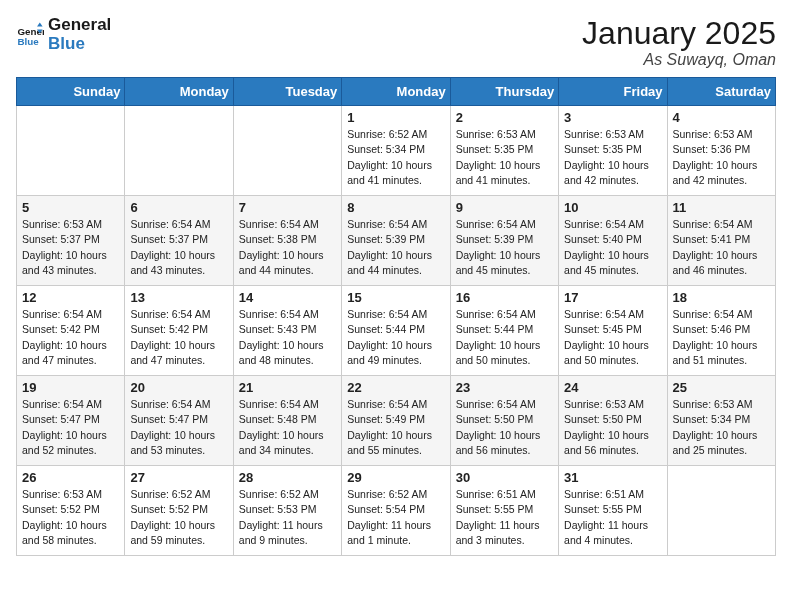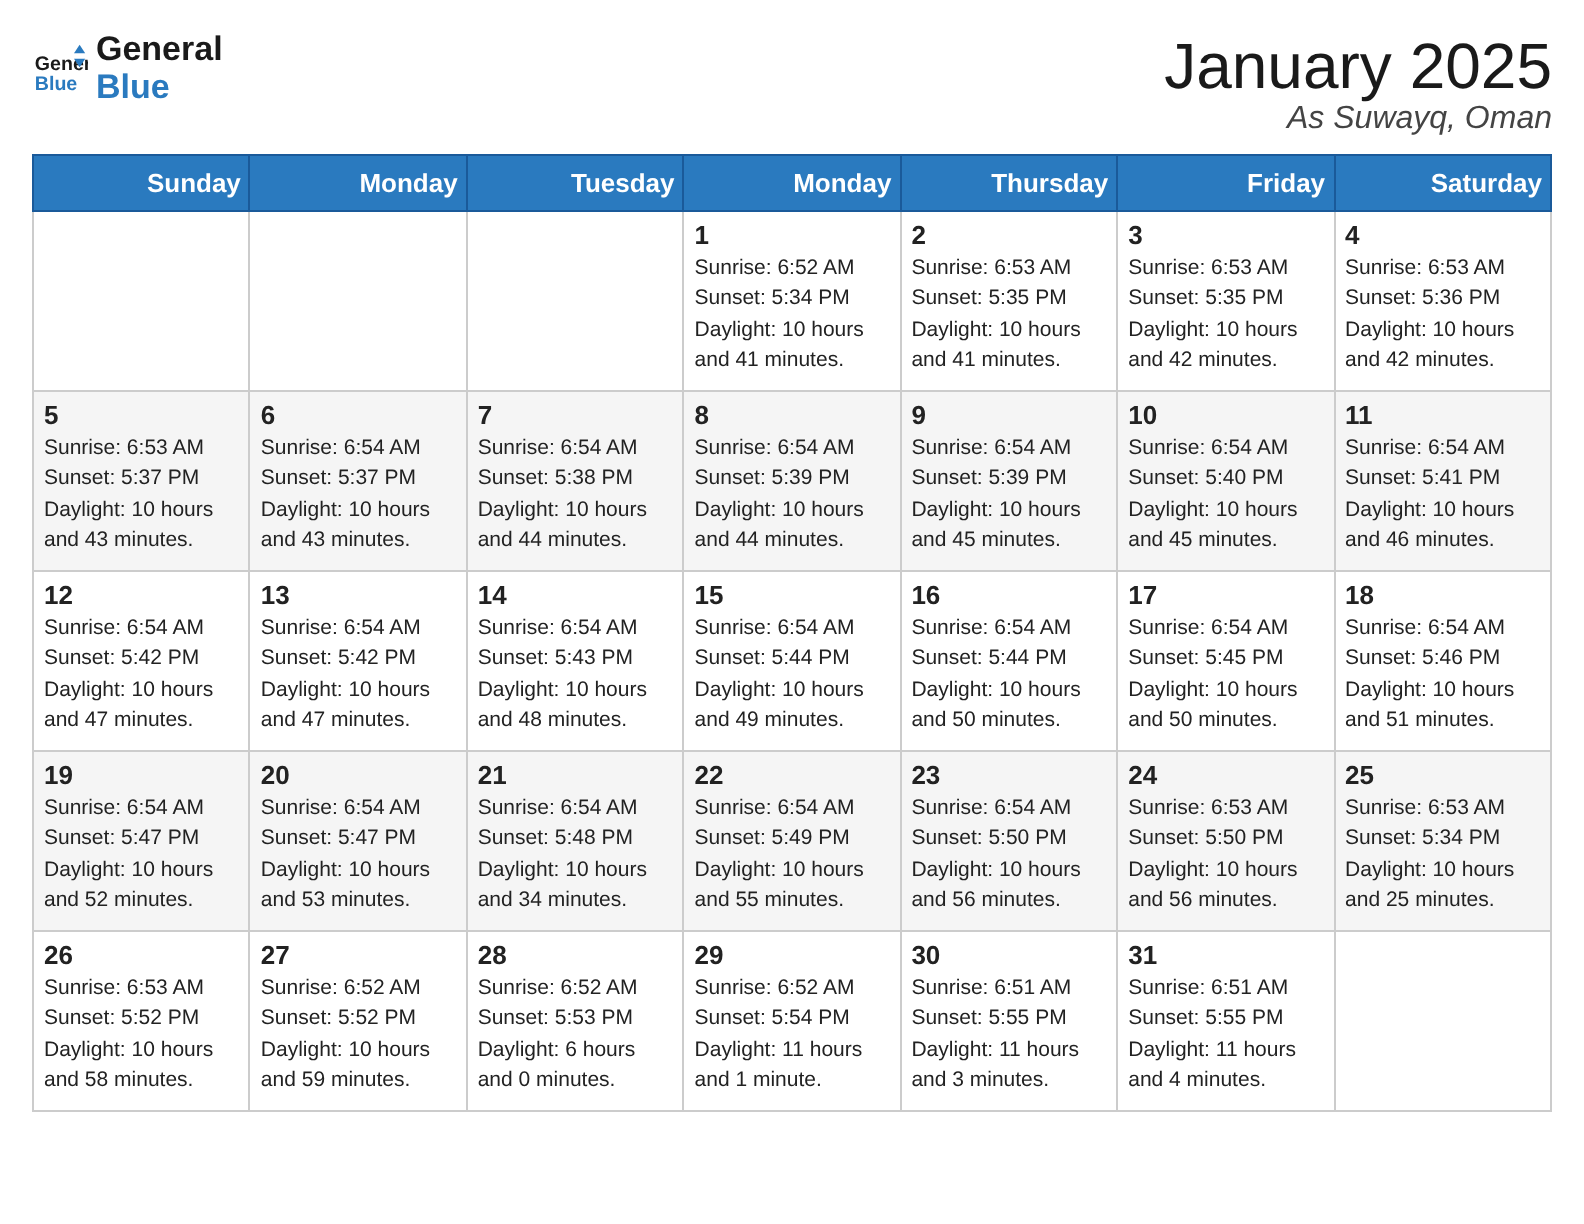--- a/index.html
+++ b/index.html
@@ -340,21 +340,21 @@
             <div>Sunrise: 6:52 AM</div>
             <div>Sunset: 5:52 PM</div>
             <div>Daylight: 10 hours and 59 minutes.</div>
           </div>
         </td>
         <td>
           <div class="day-num">28</div>
           <div class="day-info">
             <div>Sunrise: 6:52 AM</div>
             <div>Sunset: 5:53 PM</div>
-            <div>Daylight: 6 hours and 0 minutes.</div>
+            <div>Daylight: 11 hours and 9 minutes.</div>
           </div>
         </td>
         <td>
           <div class="day-num">29</div>
           <div class="day-info">
             <div>Sunrise: 6:52 AM</div>
             <div>Sunset: 5:54 PM</div>
             <div>Daylight: 11 hours and 1 minute.</div>
           </div>
         </td>

